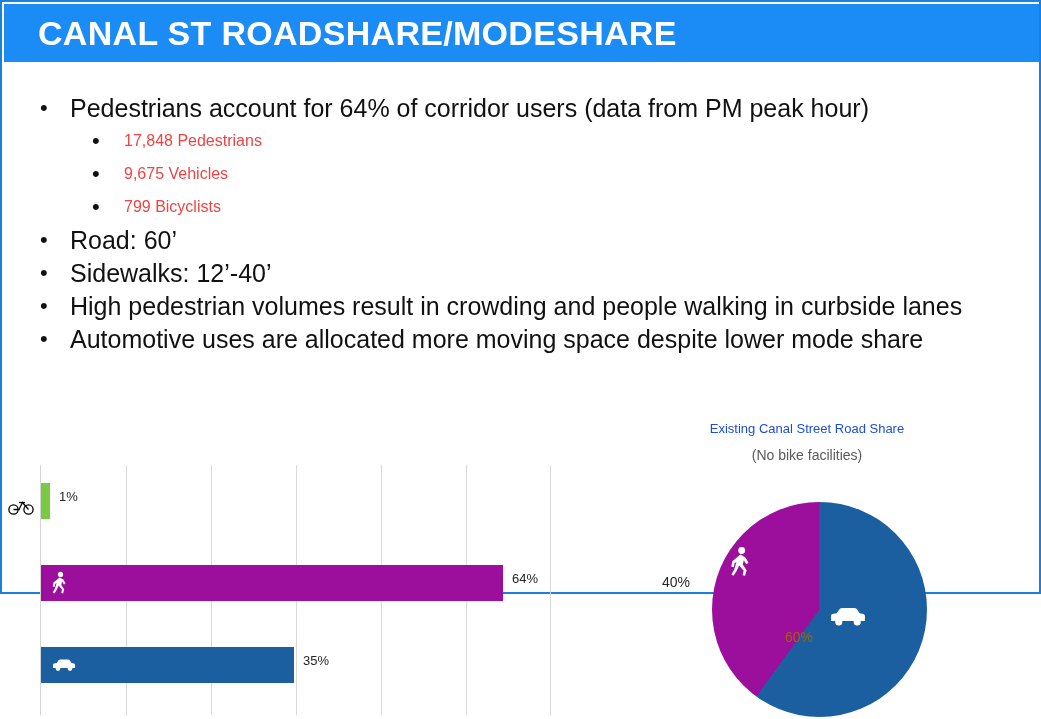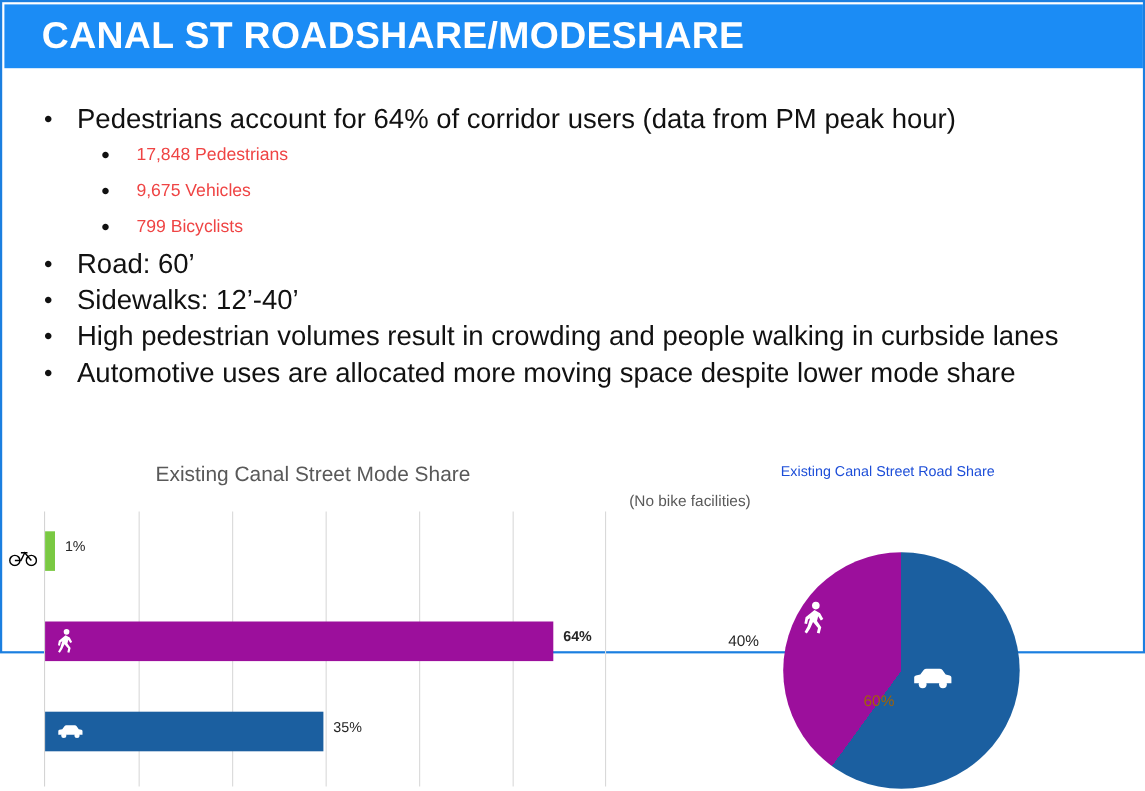--- a/index.html
+++ b/index.html
@@ -147,21 +147,21 @@
     width: 470px;
     text-align: center;
     font-size: 13px;
     color: #1d4ed8;
   }
   .pie-sub {
     position: absolute;
     top: 40px;
     left: 0;
     width: 470px;
-    text-align: left;
+    text-align: center;
     font-size: 14px;
     color: #595959;
   }
   .pie {
     position: absolute;
     left: 140px;
     top: 95px;
     width: 215px;
     height: 215px;
     border-radius: 50%;
@@ -193,42 +193,41 @@
     <div class="b2">17,848 Pedestrians</div>
     <div class="b2">9,675 Vehicles</div>
     <div class="b2">799 Bicyclists</div>
     <div class="b1">Road: 60’</div>
     <div class="b1">Sidewalks: 12’-40’</div>
     <div class="b1">High pedestrian volumes result in crowding and people walking in curbside lanes</div>
     <div class="b1">Automotive uses are allocated more moving space despite lower mode share</div>
   </div>
 
   <div class="bar-chart">
-    <div class="bar-title">Existing Canal Street Mode Share</div>
 
     <div class="plot">
       <div class="gridline" style="left:85px"></div>
       <div class="gridline" style="left:170px"></div>
       <div class="gridline" style="left:255px"></div>
       <div class="gridline" style="left:340px"></div>
       <div class="gridline" style="left:425px"></div>
       <div class="gridline" style="left:509px"></div>
 
       <div class="bar" style="left:0; top:18px; width:9px; background:#7ac943;"></div>
       <div class="bar-label" style="left:18px; top:24px;">1%</div>
 
       <div class="bar" style="left:0; top:100px; width:462px; background:#9c0f9c;">
         <span class="bar-inner-icon">
           <svg width="18" height="24" viewBox="0 0 18 24" aria-hidden="true">
             <circle cx="9.5" cy="3.4" r="2.6" fill="#fff"></circle>
             <path d="M8.6 6.4 L12.4 8.6 L14.6 12.6 L12.9 13.6 L11.1 10.6 L10.3 13.9 L13.2 18.2 L12.1 22.4 L10.2 22.0 L11.0 18.6 L7.6 14.6 L5.6 19.0 L3.4 22.4 L1.8 21.4 L3.9 17.6 L5.6 12.0 L4.2 12.9 L3.5 16.0 L1.7 15.6 L2.5 11.4 Z" fill="#fff"></path>
           </svg>
         </span>
       </div>
-      <div class="bar-label" style="left:471px; top:106px;font-weight:bold;">64%</div>
+      <div class="bar-label" style="left:471px; top:106px;">64%</div>
 
       <div class="bar" style="left:0; top:182px; width:253px; background:#1b5fa0;">
         <span class="bar-inner-icon">
           <svg width="26" height="16" viewBox="0 0 26 16" aria-hidden="true">
             <path d="M2 11 L2 7.5 Q2 6.6 3 6.4 L5.6 5.9 L7.6 3.2 Q8.2 2.4 9.3 2.4 L17 2.4 Q18.1 2.4 18.7 3.2 L20.6 5.9 L23 6.4 Q24 6.7 24 7.6 L24 11 Z" fill="#fff"></path>
             <circle cx="7" cy="11.6" r="2.3" fill="#fff"></circle>
             <circle cx="19" cy="11.6" r="2.3" fill="#fff"></circle>
           </svg>
         </span>
       </div>

